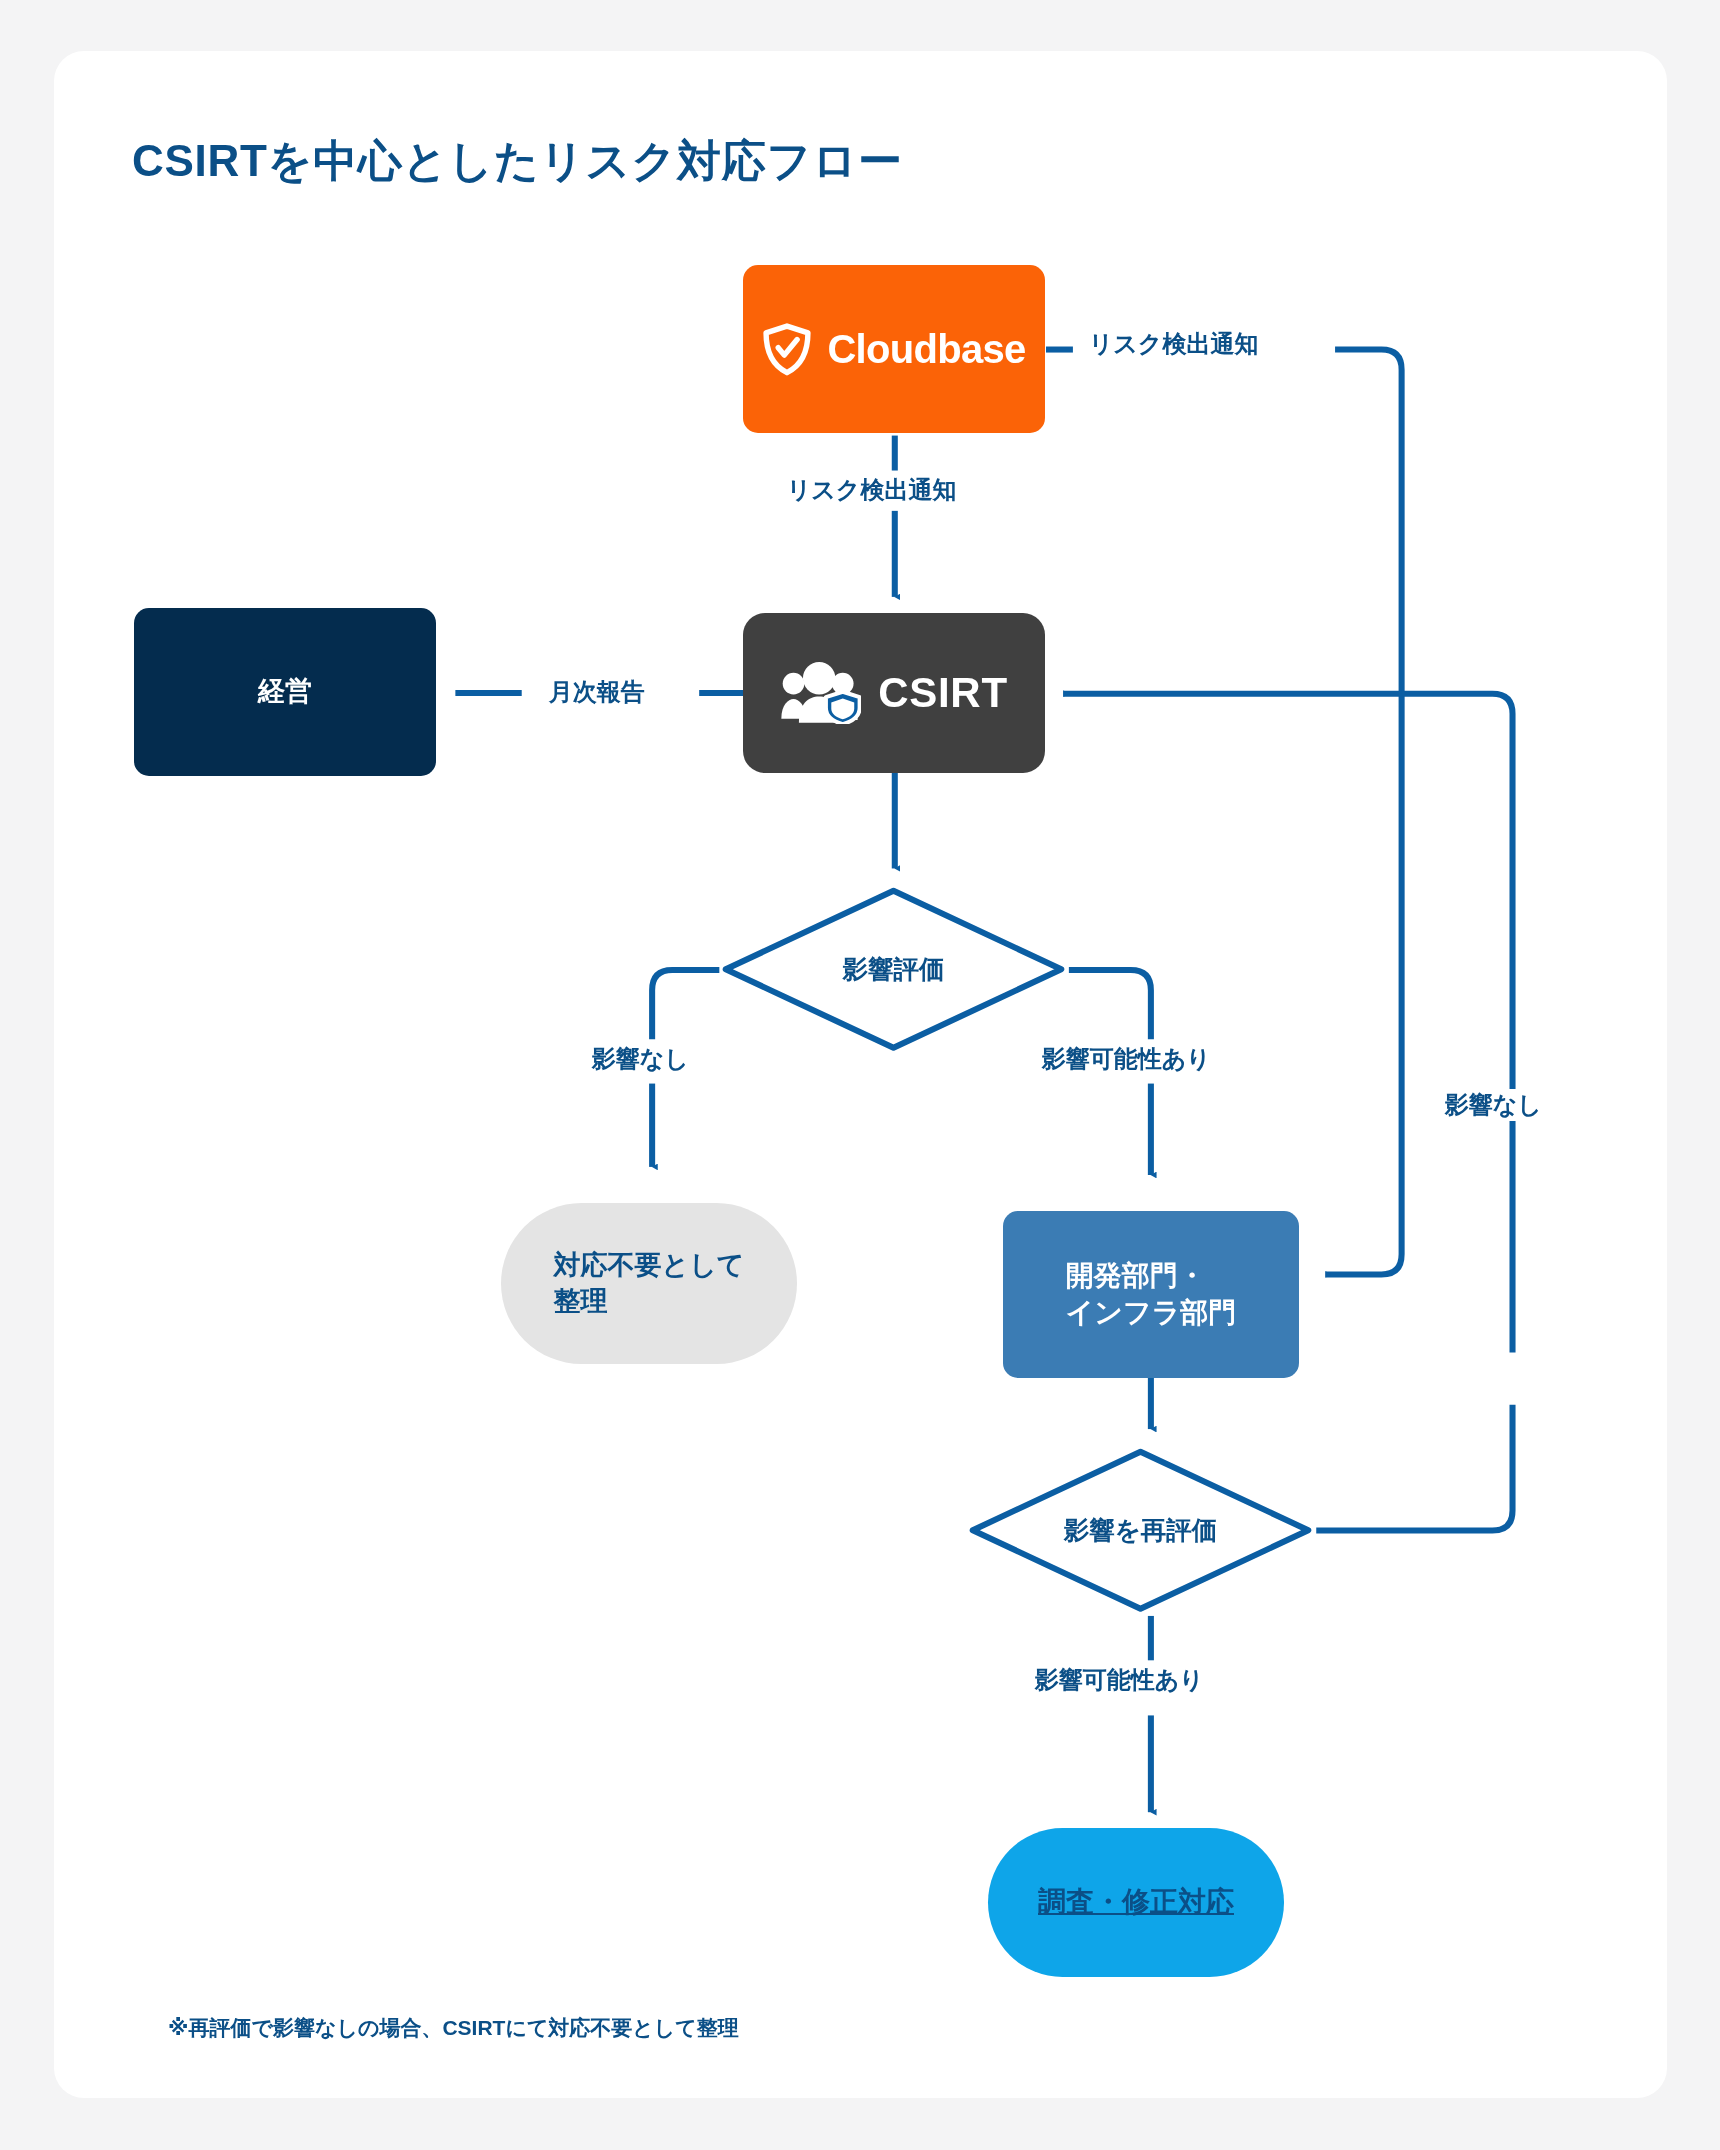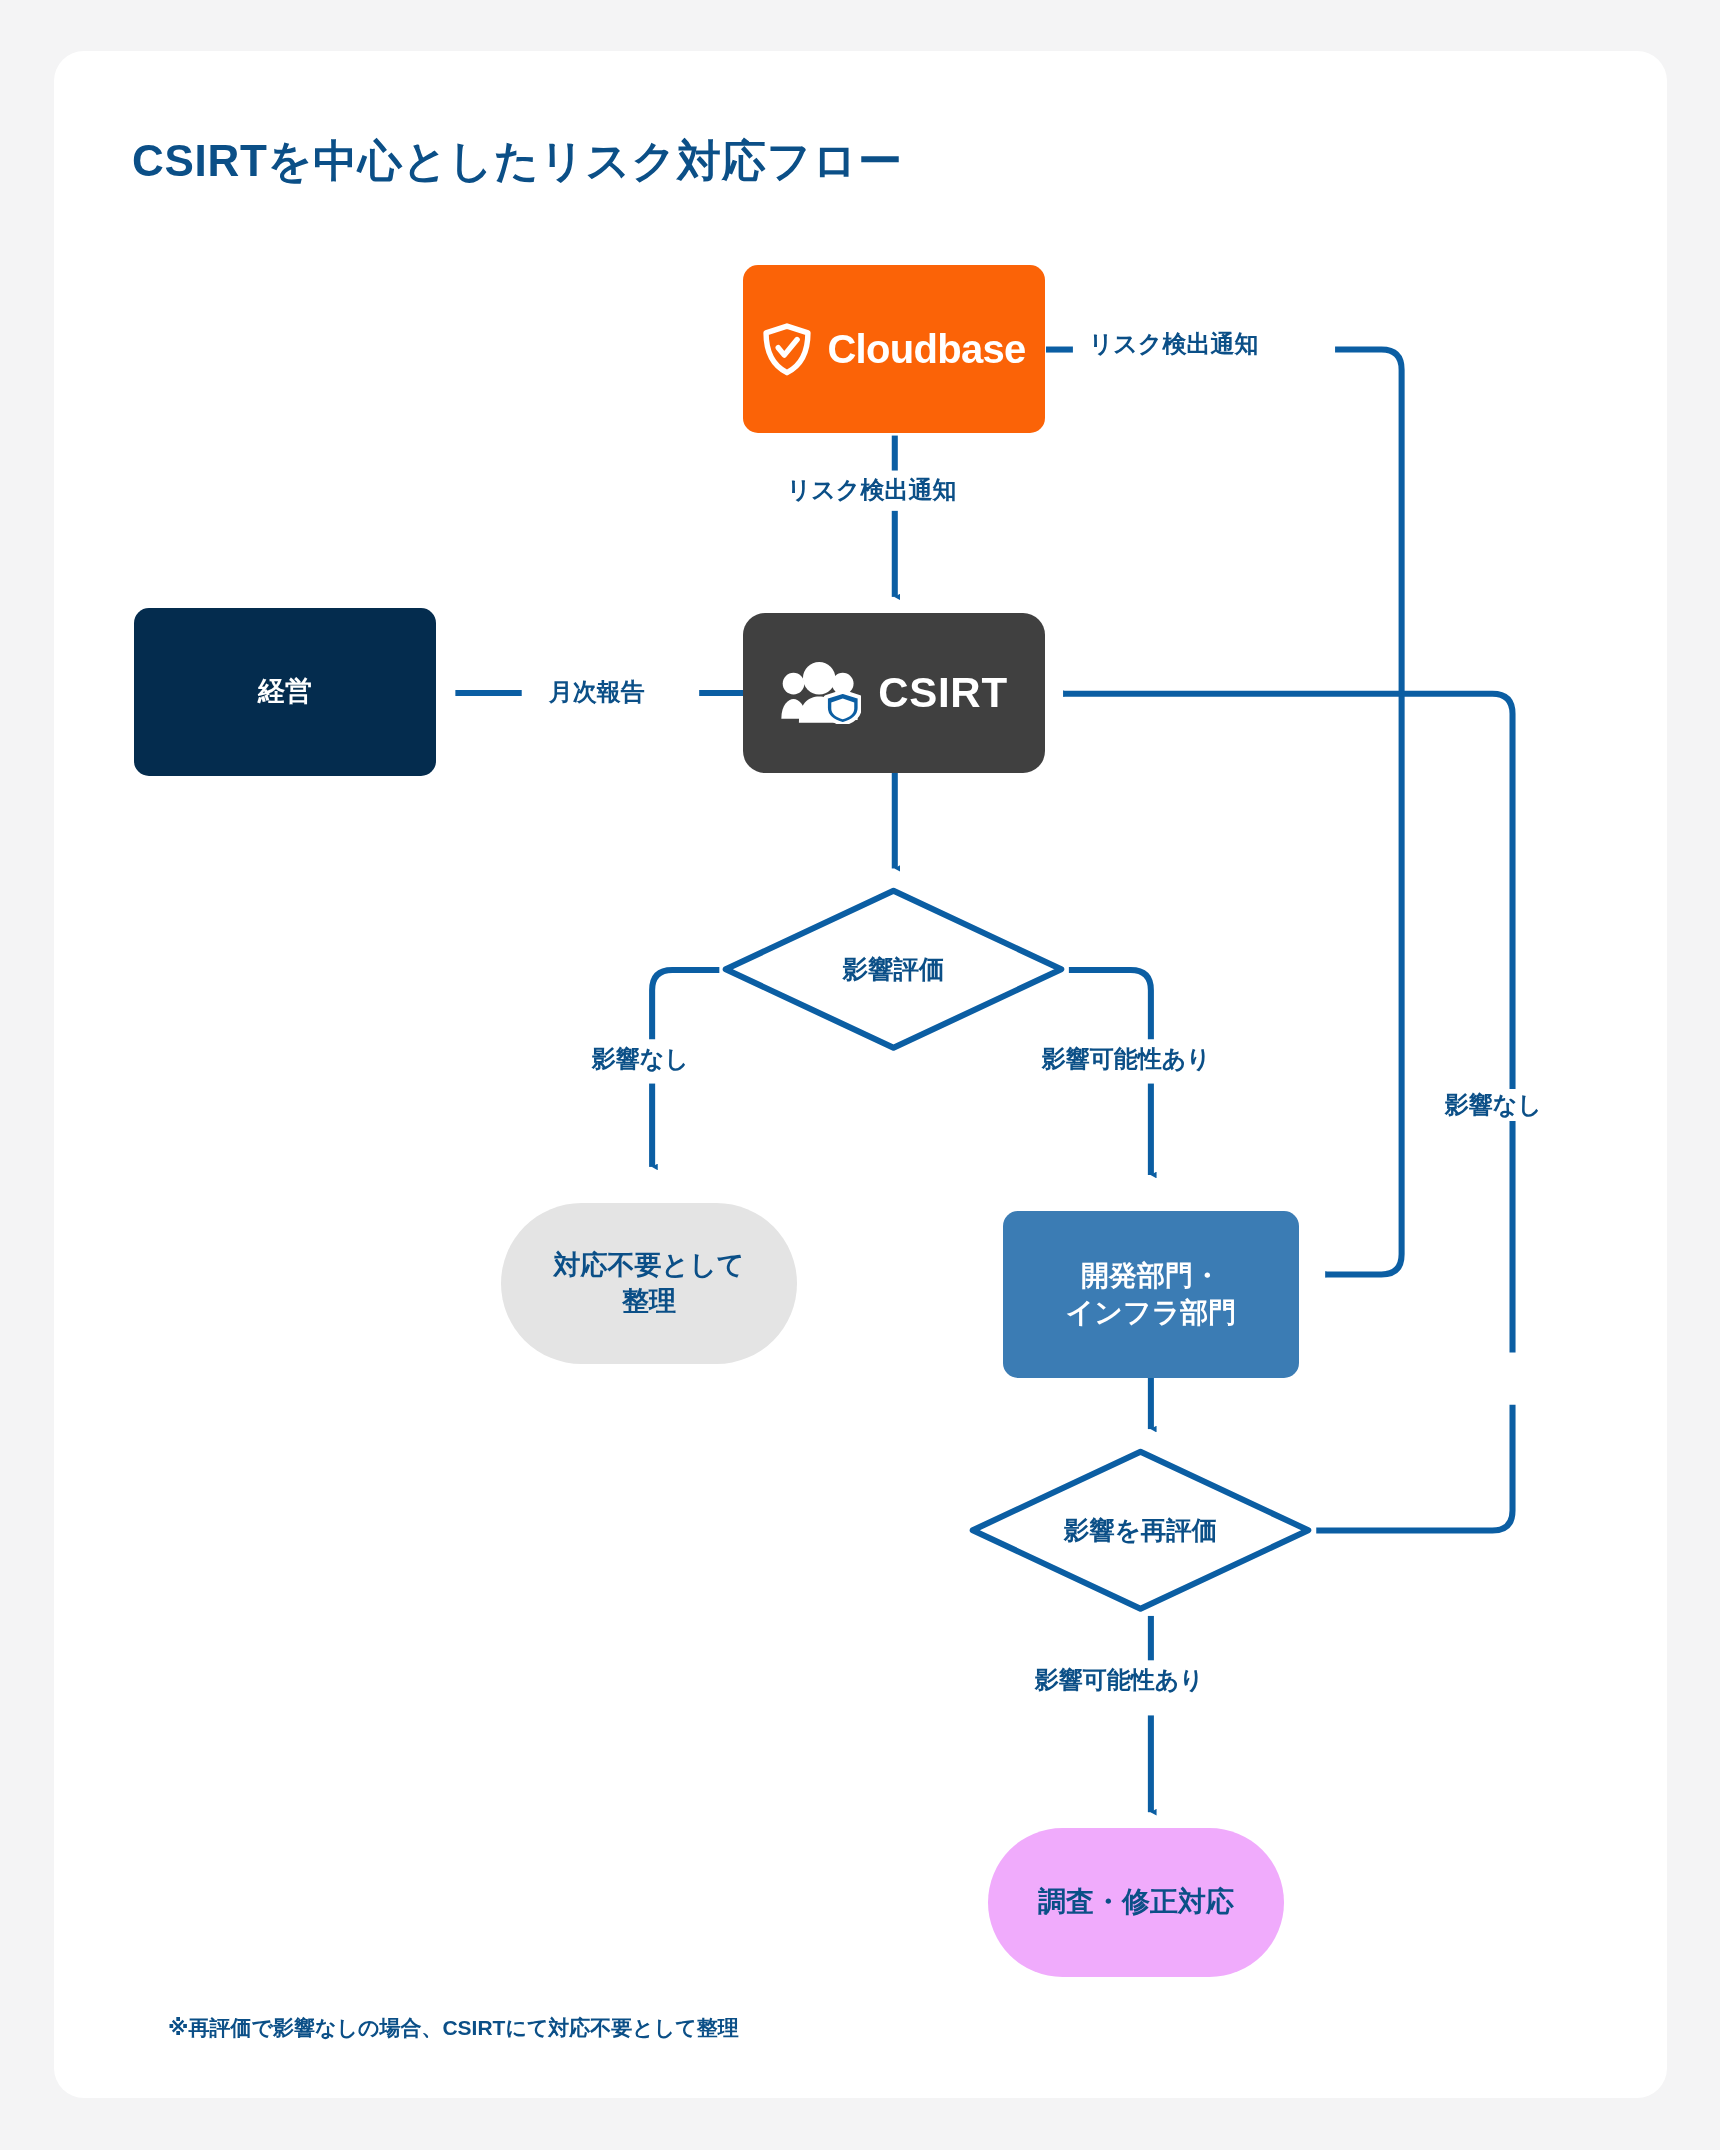--- a/index.html
+++ b/index.html
@@ -45,21 +45,20 @@
     margin-left: 36px;
   }
 
   
   .node {
     position: absolute;
     box-sizing: border-box;
     display: flex;
     align-items: center;
     justify-content: center;
-    text-align: center;
     font-weight: bold;
     line-height: 1.32;
   }
 
   .node-cloudbase {
     left: 743px; top: 265px;
     width: 302px; height: 168px;
     background: #fb6307;
     border-radius: 15px;
     gap: 15px;
@@ -112,24 +111,25 @@
     background: #e4e4e4;
     border-radius: 81px;
     color: #0b4f87;
     font-size: 27px;
     margin-top: 20px;
   }
 
   .node-pill-blue {
     left: 988px; top: 1828px;
     width: 296px; height: 149px;
-    background: #f0abfc;
+    background: #0ea5e9;
     border-radius: 81px;
     color: #0b4f87;
     font-size: 28px;
+    text-decoration: underline;
   }
 
   
   .diamond {
     position: absolute;
   }
   .diamond > svg { display: block; }
   .diamond-label {
     position: absolute;
     inset: 0;

